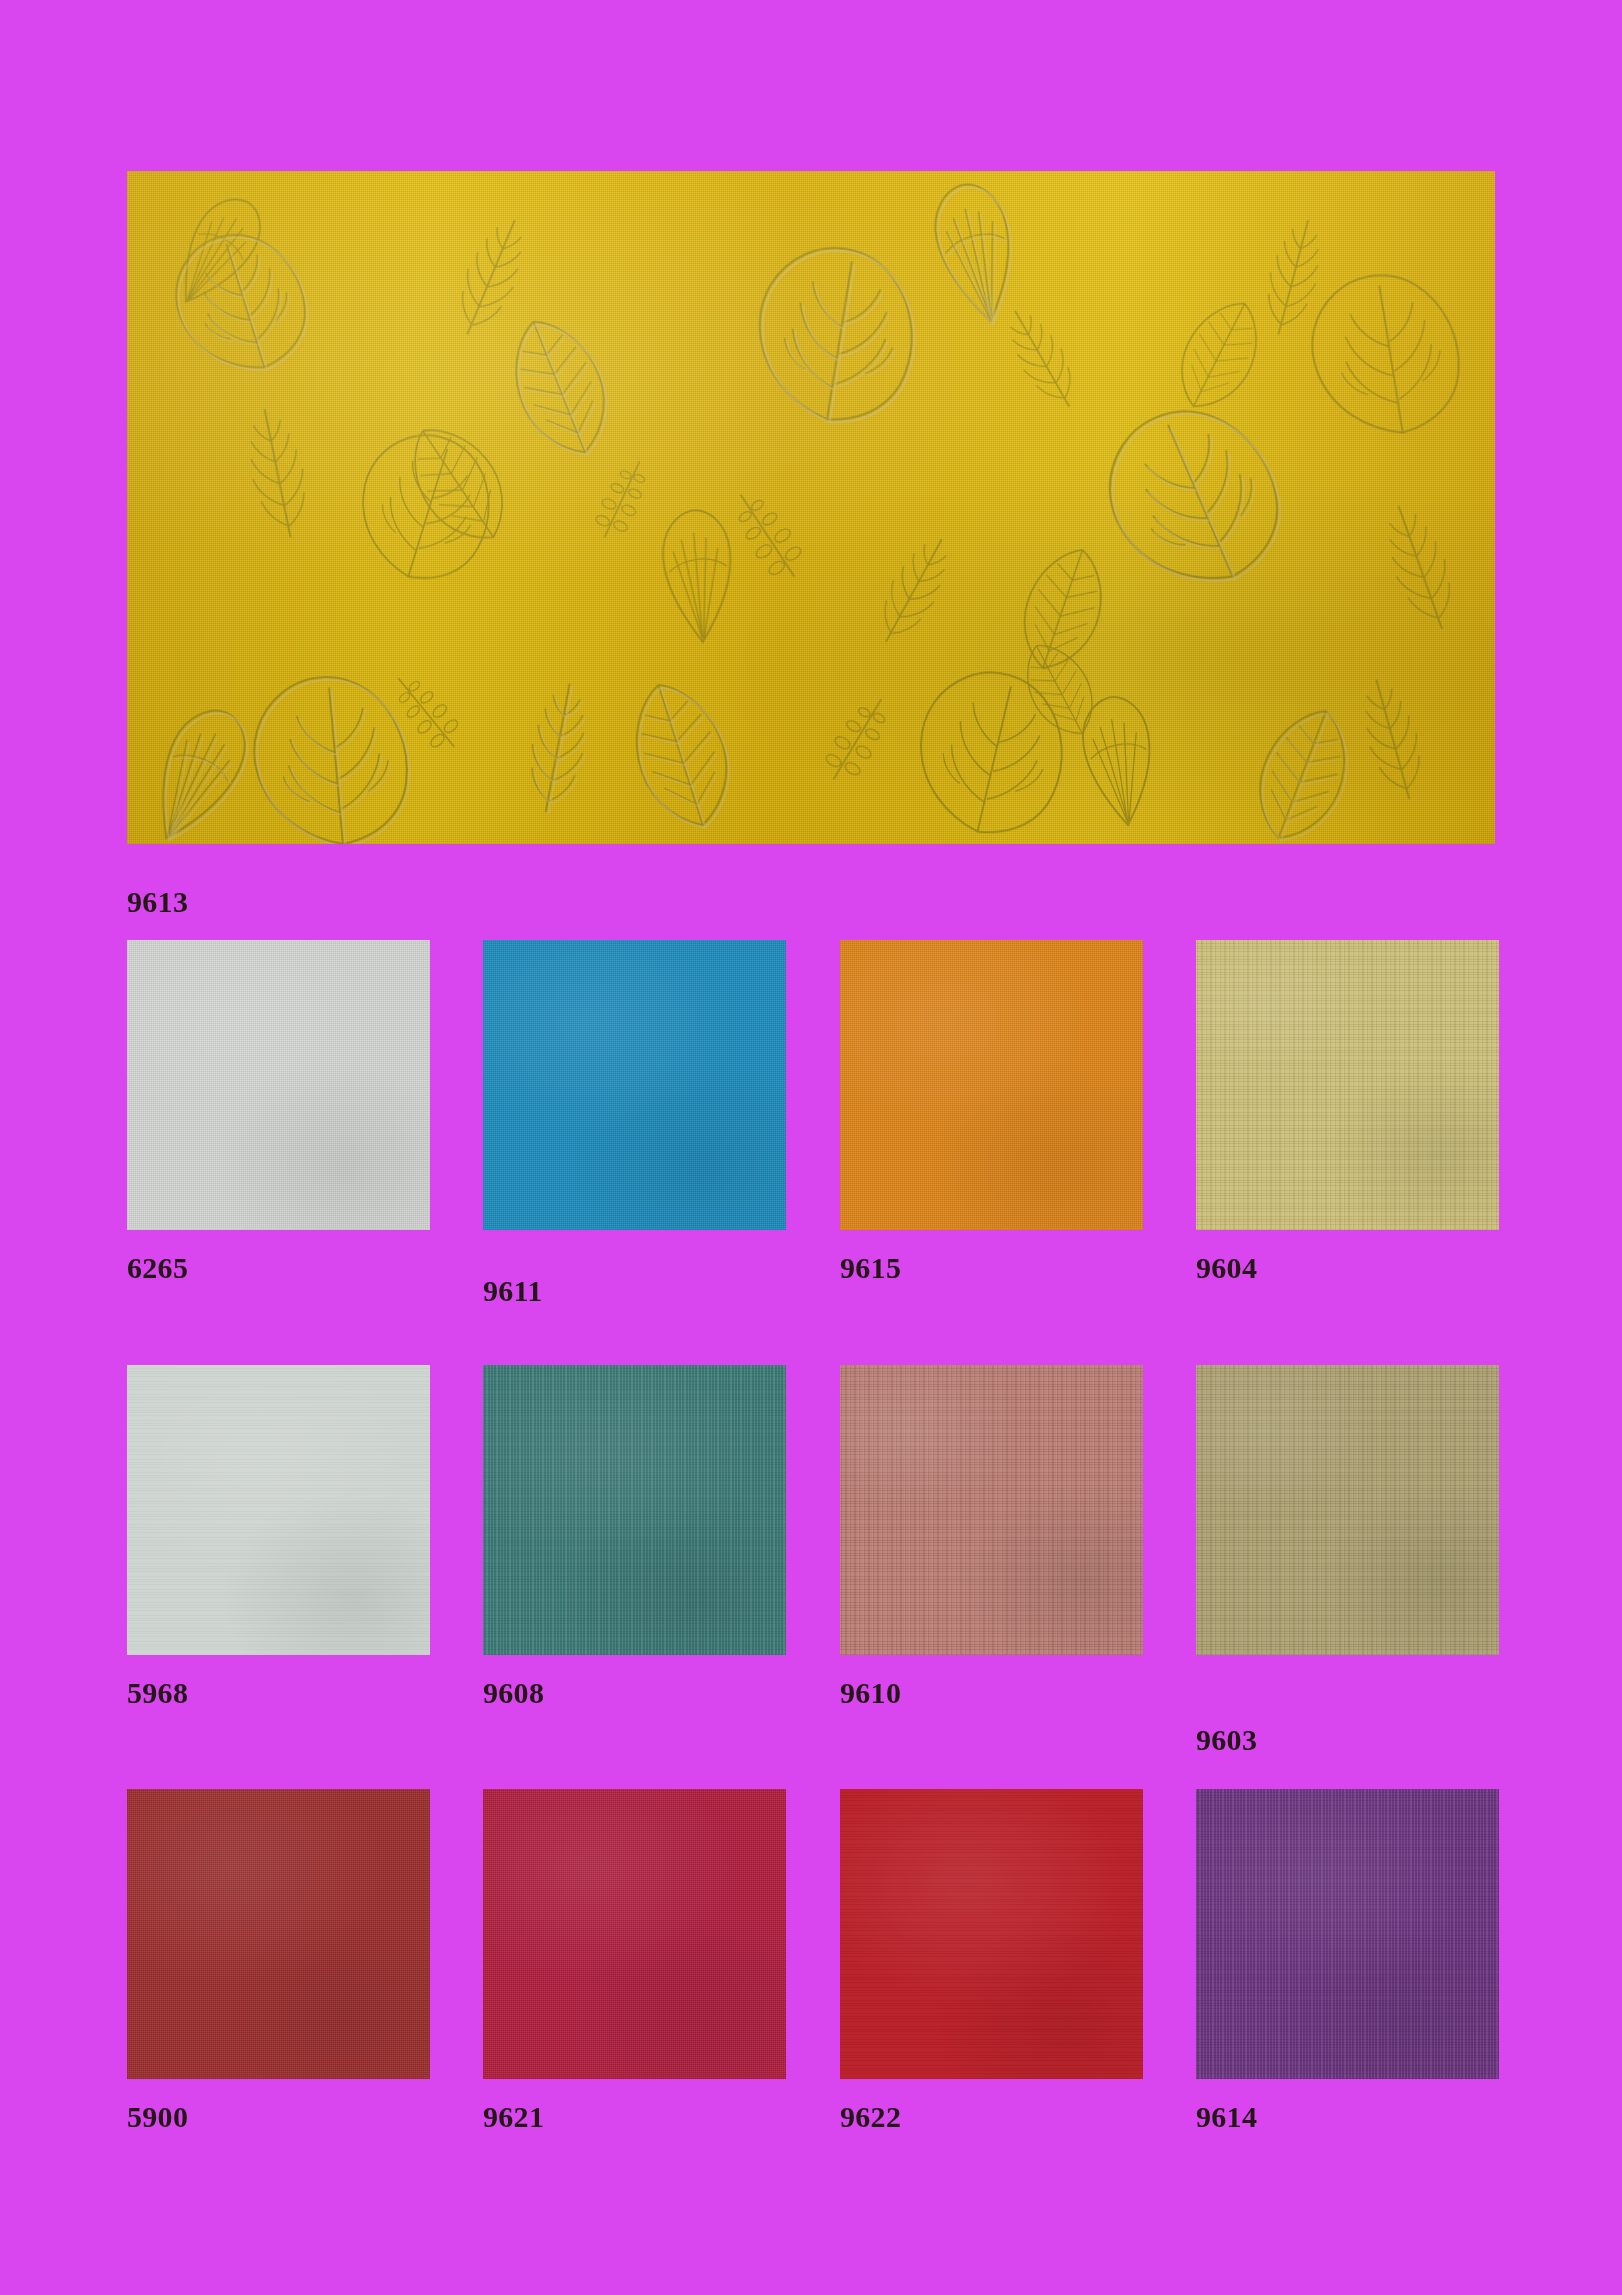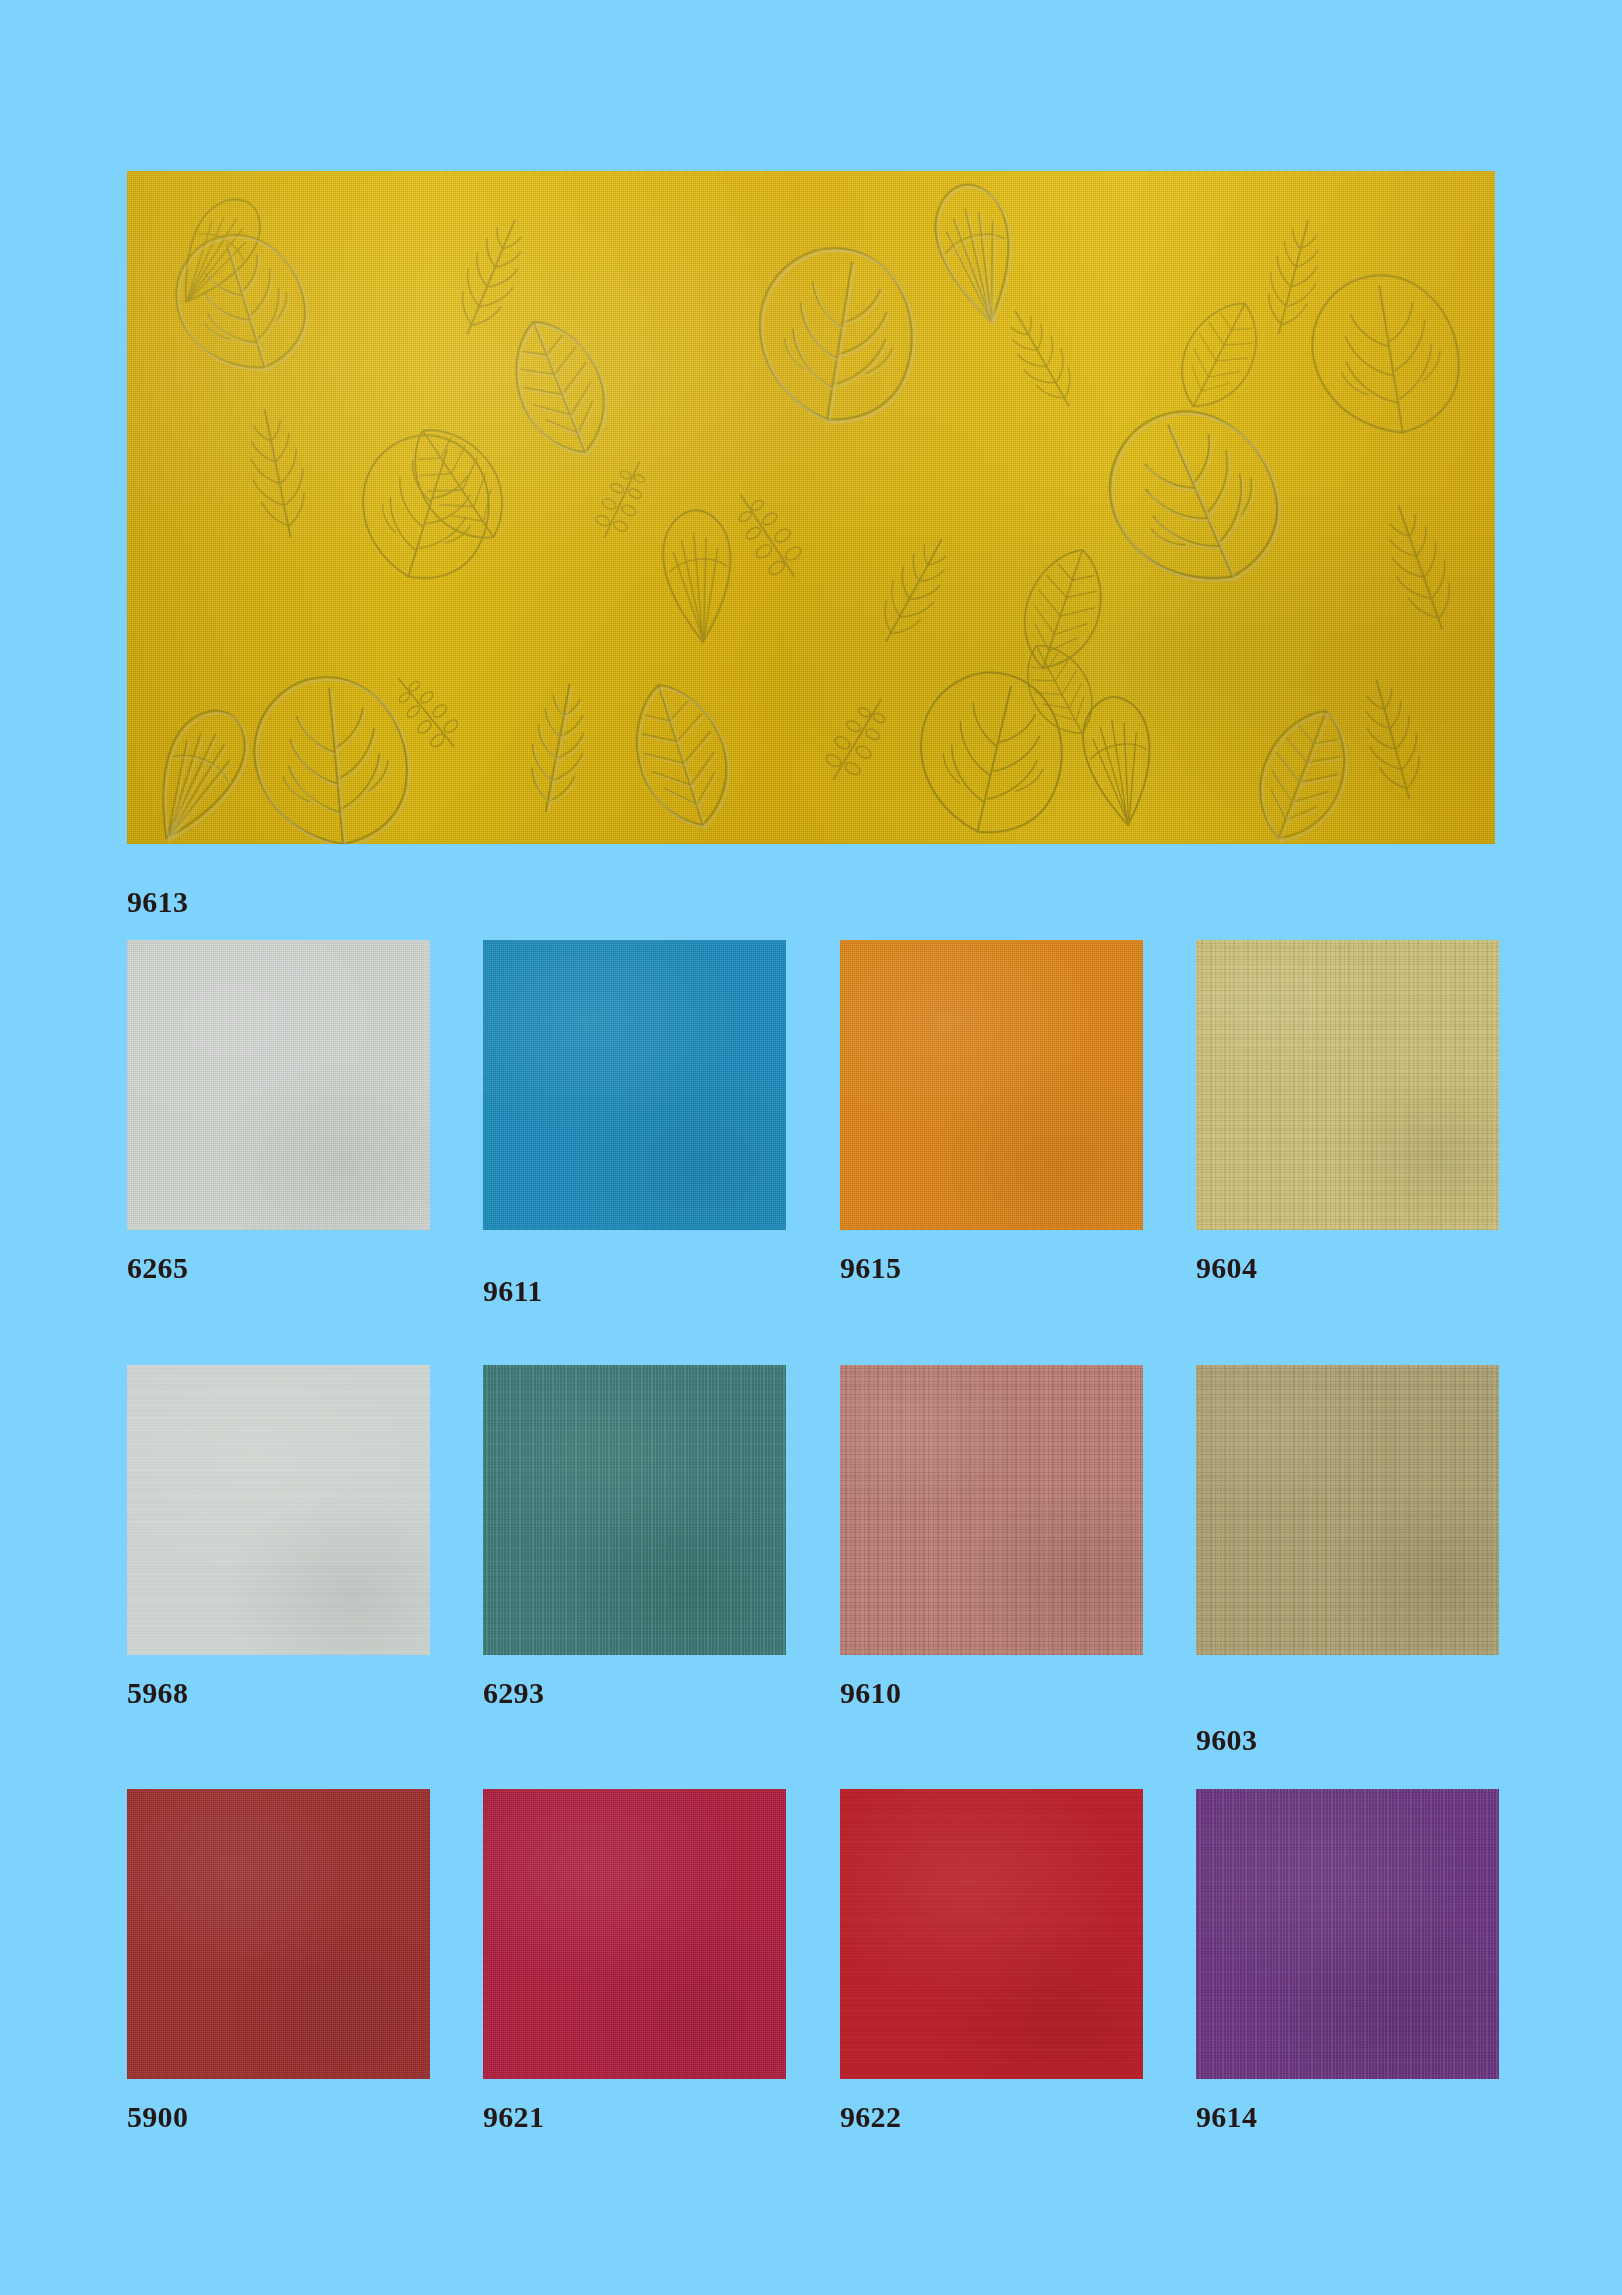--- a/index.html
+++ b/index.html
@@ -11,21 +11,21 @@
     width: 1623px;
     height: 2295px;
     font-family: "Liberation Serif", serif;
     position: relative;
     overflow: hidden;
   }
 
   .page {
     position: absolute;
     inset: 0;
-    background: #7dd3fc;
+    background: #d946ef;
   }
 
   
   .hero {
     position: absolute;
     left: 127px;
     top: 171px;
     width: 1368px;
     height: 673px;
     overflow: hidden;
@@ -305,21 +305,21 @@
   <div class="label" style="left:1196px; top:1253px;">9604</div>
 
   <div class="swatch" style="left:127px; top:1365px;">
     <div class="swatch-surface tex-smooth" style="background:#ced4cf;"></div>
   </div>
   <div class="label" style="left:127px; top:1678px;">5968</div>
 
   <div class="swatch" style="left:483px; top:1365px;">
     <div class="swatch-surface tex-rib" style="background:#3d7b78;"></div>
   </div>
-  <div class="label" style="left:483px; top:1678px;">6293</div>
+  <div class="label" style="left:483px; top:1678px;">9608</div>
 
   <div class="swatch" style="left:840px; top:1365px;">
     <div class="swatch-surface tex-slub" style="background:#b6786d;"></div>
   </div>
   <div class="label" style="left:840px; top:1678px;">9610</div>
 
   <div class="swatch" style="left:1196px; top:1365px;">
     <div class="swatch-surface tex-slub" style="background:#a99c6c;"></div>
   </div>
   <div class="label" style="left:1196px; top:1725px;">9603</div>

